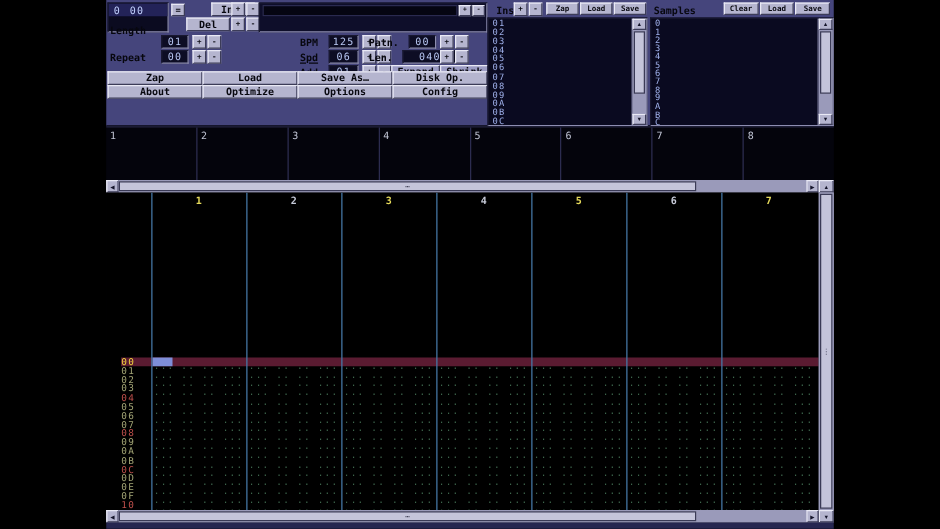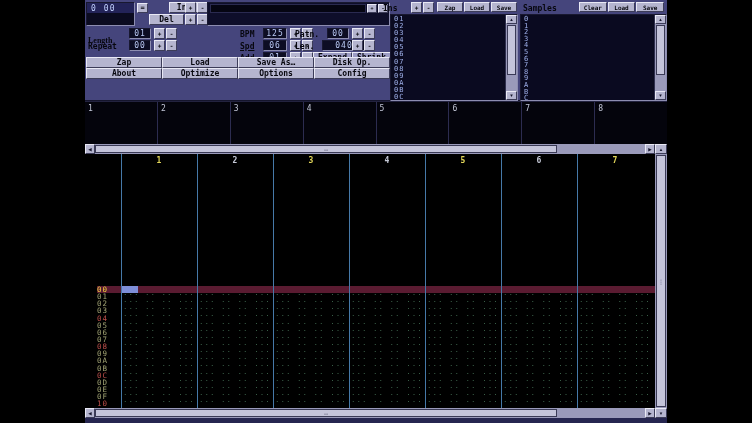--- a/index.html
+++ b/index.html
@@ -117,21 +117,21 @@
     <span class="spin" style="left:100px;top:2px;">
         <button class="btn tinyb">+</button>
         <button class="btn tinyb">-</button>
       </span>
     <button class="btn std" style="left:64px;top:14px;width:35px;text-align:right;">Del</button>
     <span class="spin" style="left:100px;top:14px;">
         <button class="btn tinyb">+</button>
         <button class="btn tinyb">-</button>
       </span>
 
-    <span class="lbl" style="left:3px;top:36px;font-family:Liberation Serif, serif;">Length</span>
+    <span class="lbl" style="left:3px;top:20px;">Length</span>
     <span class="val" style="left:44px;top:28px;width:22px;">01</span>
     <span class="spin" style="left:69px;top:28px;">
         <button class="btn tinyb">+</button>
         <button class="btn tinyb">-</button>
       </span>
 
     <span class="lbl" style="left:3px;top:42px;">Repeat</span>
     <span class="val" style="left:44px;top:40px;width:22px;">00</span>
     <span class="spin" style="left:69px;top:40px;">
         <button class="btn tinyb">+</button>
@@ -192,21 +192,21 @@
           <button class="btn">Disk Op.</button>
         </div>
         <div class="menu-row">
           <button class="btn">About</button>
           <button class="btn">Optimize</button>
           <button class="btn">Options</button>
           <button class="btn">Config</button>
         </div>
       </div>
 
-    <span class="panel-label" style="left:298px;top:4px;">Ins</span>
+    <span class="panel-label" style="left:312px;top:4px;">Ins</span>
     <span class="spin" style="left:326px;top:2px;">
         <button class="btn tinyb">+</button>
         <button class="btn tinyb">-</button>
       </span>
     <div class="hbtns" style="left:352px;top:2px;width:81px;">
         <button class="btn small">Zap</button>
         <button class="btn small">Load</button>
         <button class="btn small">Save</button>
       </div>
     <div class="listbox" style="left:305px;top:14px;width:128px;height:87px;">

